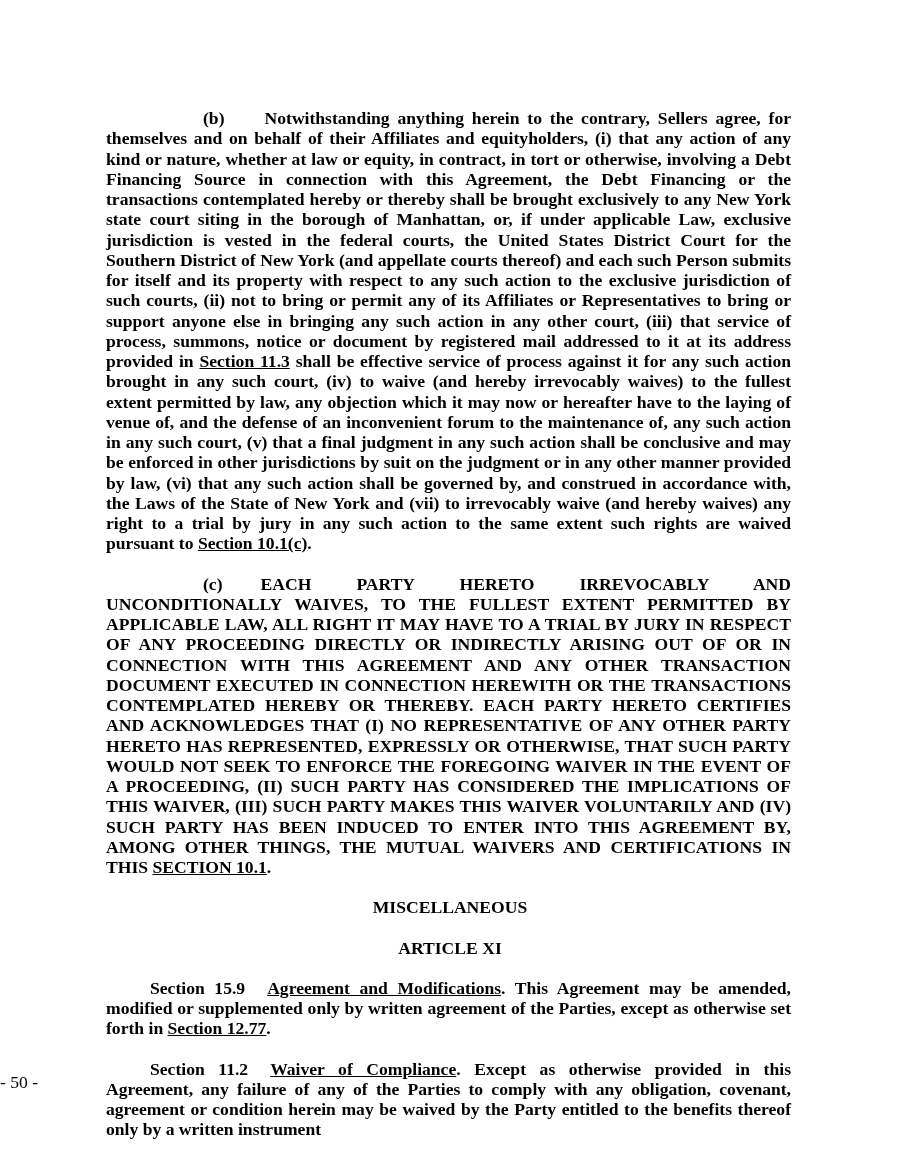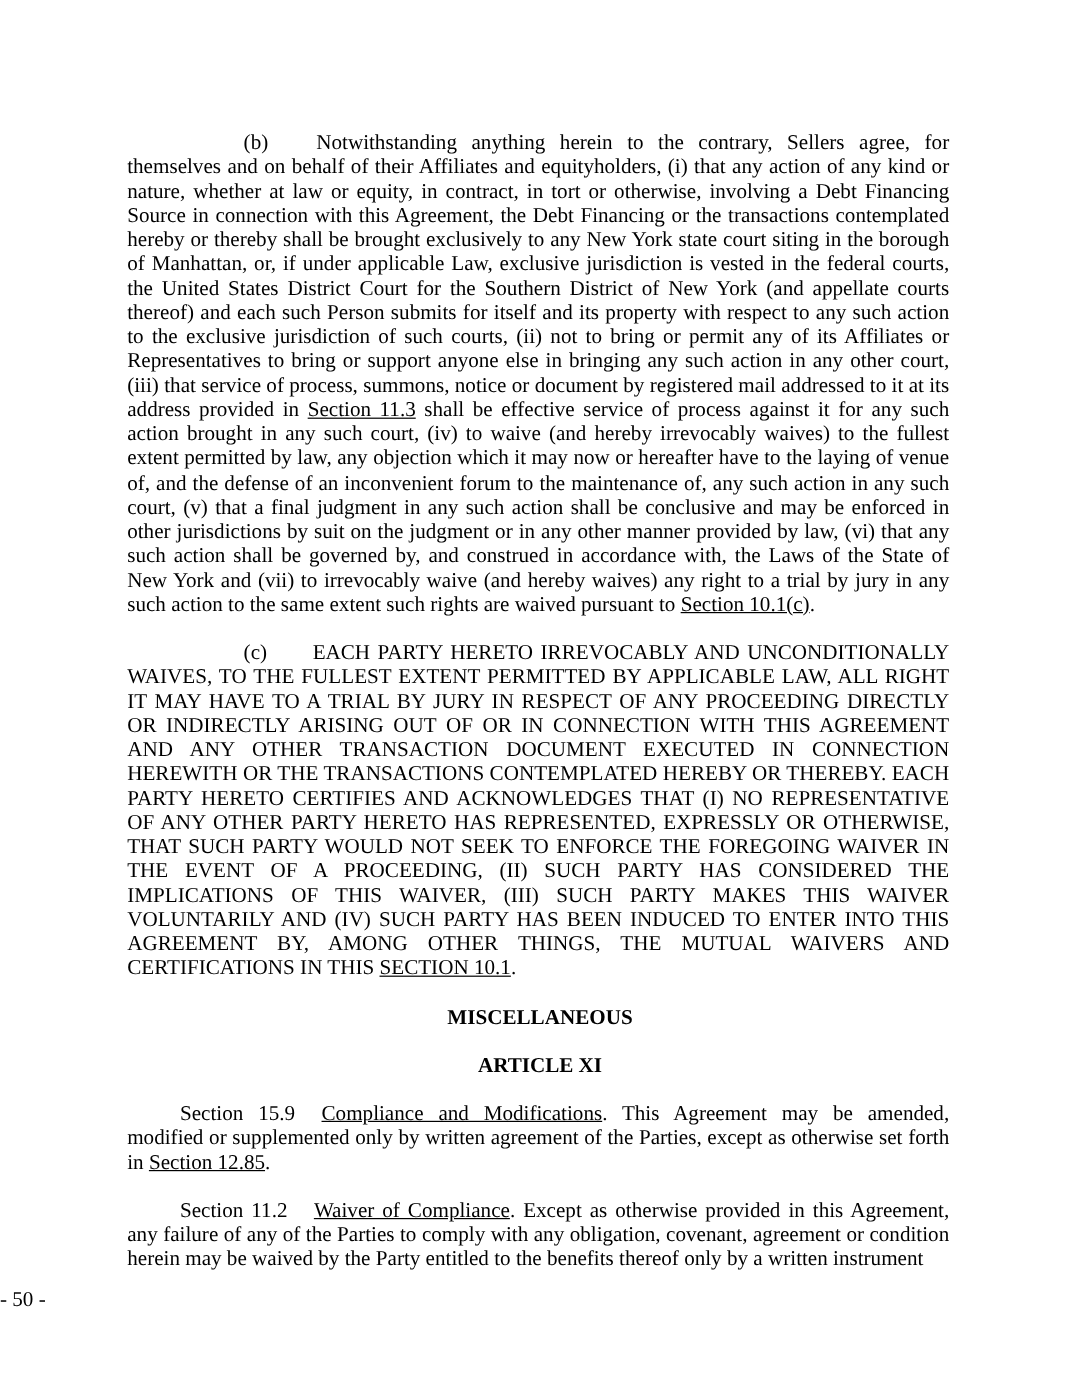--- a/index.html
+++ b/index.html
@@ -19,20 +19,21 @@
   }
   .page-body {
     position: absolute;
     top: 108px;
     left: 106px;
     width: 688px;
   }
   p.para {
     margin: 0 3px 20px 0;
     text-align: justify;
+    font-weight: bold;
   }
   .indent-wide { text-indent: 97px; }
   .indent-half { text-indent: 44px; }
   .tab { display: inline-block; }
   .tab-b { width: 40px; }
   .tab-c { width: 38px; }
   .tab-s { width: 22px; }
   .u { text-decoration: underline; }
   h2.heading {
     margin: 0 0 20px 0;
@@ -55,19 +56,19 @@
 <div class="page-body">
 
   <p class="para indent-wide"><span>(b)</span><span class="tab tab-b"></span><span><span>Notwithstanding anything herein to the contrary, Sellers agree, for themselves and on behalf of their Affiliates and equityholders, (i) that any action of any kind or nature, whether at law or equity, in contract, in tort or otherwise, involving a Debt Financing Source in connection with this Agreement, the Debt Financing or the transactions contemplated hereby or thereby shall be brought exclusively to any New York state court siting in the borough of Manhattan, or, if under applicable Law, exclusive jurisdiction is vested in the federal courts, the United States District Court for the Southern District of New York (and appellate courts thereof) and each such Person submits for itself and its property with respect to any such action to the exclusive jurisdiction of such courts, (ii) not to bring or permit any of its Affiliates or Representatives to bring or support anyone else in bringing any such action in any other court, (iii) that service of process, summons, notice or document by registered mail addressed to it at its address provided in </span><span class="u">Section 11.3</span><span> shall be effective service of process against it for any such action brought in any such court, (iv) to waive (and hereby irrevocably waives) to the fullest extent permitted by law, any objection which it may now or hereafter have to the laying of venue of, and the defense of an inconvenient forum to the maintenance of, any such action in any such court, (v) that a final judgment in any such action shall be conclusive and may be enforced in other jurisdictions by suit on the judgment or in any other manner provided by law, (vi) that any such action shall be governed by, and construed in accordance with, the Laws of the State of New York and (vii) to irrevocably waive (and hereby waives) any right to a trial by jury in any such action to the same extent such rights are waived pursuant to </span><span class="u">Section 10.1(c)</span><span>.</span></span></p>
 
   <p class="para indent-wide"><span>(c)</span><span class="tab tab-c"></span><span><span>EACH PARTY HERETO IRREVOCABLY AND UNCONDITIONALLY WAIVES, TO THE FULLEST EXTENT PERMITTED BY APPLICABLE LAW, ALL RIGHT IT MAY HAVE TO A TRIAL BY JURY IN RESPECT OF ANY PROCEEDING DIRECTLY OR INDIRECTLY ARISING OUT OF OR IN CONNECTION WITH THIS AGREEMENT AND ANY OTHER TRANSACTION DOCUMENT EXECUTED IN CONNECTION HEREWITH OR THE TRANSACTIONS CONTEMPLATED HEREBY OR THEREBY. EACH PARTY HERETO CERTIFIES AND ACKNOWLEDGES THAT (I) NO REPRESENTATIVE OF ANY OTHER PARTY HERETO HAS REPRESENTED, EXPRESSLY OR OTHERWISE, THAT SUCH PARTY WOULD NOT SEEK TO ENFORCE THE FOREGOING WAIVER IN THE EVENT OF A PROCEEDING, (II) SUCH PARTY HAS CONSIDERED THE IMPLICATIONS OF THIS WAIVER, (III) SUCH PARTY MAKES THIS WAIVER VOLUNTARILY AND (IV) SUCH PARTY HAS BEEN INDUCED TO ENTER INTO THIS AGREEMENT BY, AMONG OTHER THINGS, THE MUTUAL WAIVERS AND CERTIFICATIONS IN THIS </span><span class="u">SECTION 10.1</span><span>.</span></span></p>
 
   <h2 class="heading">MISCELLANEOUS</h2>
 
   <h2 class="heading">ARTICLE XI</h2>
 
-  <p class="para indent-half"><span>Section 15.9</span><span class="tab tab-s"></span><span><span class="u">Compliance and Modifications</span><span>. This Agreement may be amended, modified or supplemented only by written agreement of the Parties, except as otherwise set forth in </span><span class="u">Section 12.85</span><span>.</span></span></p>
+  <p class="para indent-half"><span>Section 15.9</span><span class="tab tab-s"></span><span><span class="u">Agreement and Modifications</span><span>. This Agreement may be amended, modified or supplemented only by written agreement of the Parties, except as otherwise set forth in </span><span class="u">Section 12.77</span><span>.</span></span></p>
 
   <p class="para indent-half"><span>Section 11.2</span><span class="tab tab-s"></span><span><span class="u">Waiver of Compliance</span><span>. Except as otherwise provided in this Agreement, any failure of any of the Parties to comply with any obligation, covenant, agreement or condition herein may be waived by the Party entitled to the benefits thereof only by a written instrument</span></span></p>
 
 </div>
 
 <div class="page-footer">- 50 -</div>
 
 </body></html>

